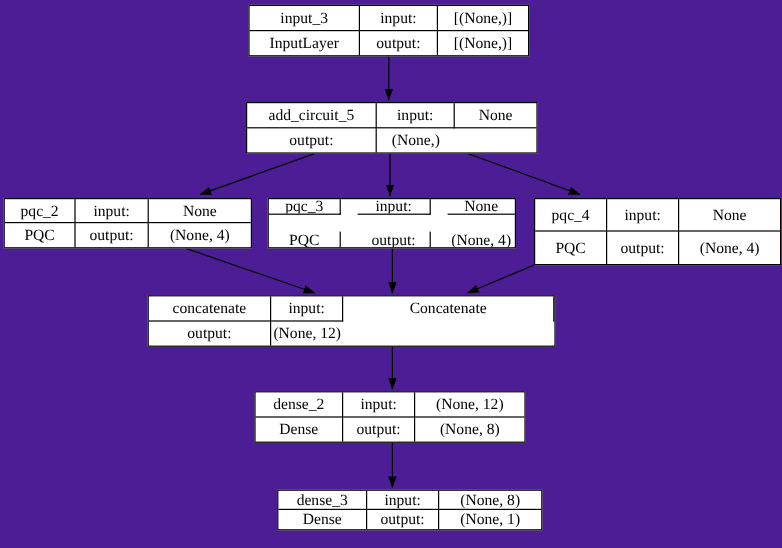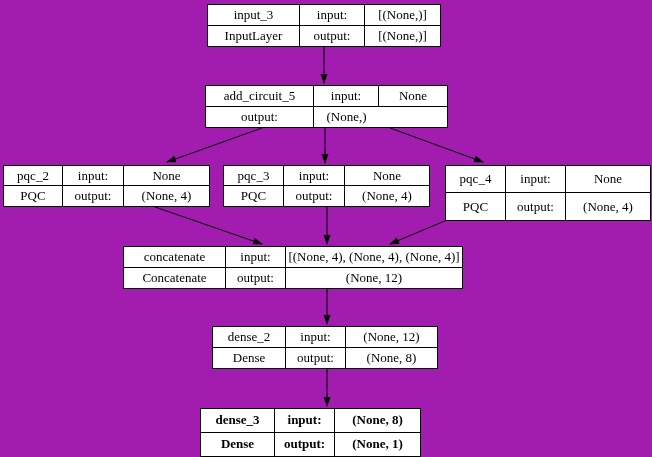--- a/index.html
+++ b/index.html
@@ -1,17 +1,17 @@
 <!DOCTYPE html>
 <html><head>
 <meta charset="utf-8">
 <style>
   html,body{margin:0;padding:0;background:#ffffff;}
   #canvas{
-    position:relative;width:652px;height:457px;background:#a21caf;
+    position:relative;width:652px;height:457px;background:#4c1d95;
     font-family:"Liberation Serif","DejaVu Serif",serif;
     font-size:13px;color:#000000;overflow:hidden;
   }
   .edges{position:absolute;left:0;top:0;width:652px;height:457px;}
   .edges line{stroke:#000000;stroke-width:1;}
   .node{
     position:absolute;border:1px solid #000000;background:#ffffff;
     box-sizing:border-box;
   }
   .grid{
@@ -74,21 +74,21 @@
       <div class="cell">pqc_2</div>
       <div class="cell">input:</div>
       <div class="cell lastcol">None</div>
       <div class="cell botrow">PQC</div>
       <div class="cell botrow">output:</div>
       <div class="cell botrow lastcol">(None, 4)</div>
     </div>
   </div>
 
   <div class="node" style="left:223px;top:165px;width:207px;height:42px;">
-    <div class="grid" style="grid-template-columns:60px 61px 1fr;">
+    <div class="grid" style="grid-template-columns:60px 61px 1fr;gap:14px;">
       <div class="cell">pqc_3</div>
       <div class="cell">input:</div>
       <div class="cell lastcol">None</div>
       <div class="cell botrow">PQC</div>
       <div class="cell botrow">output:</div>
       <div class="cell botrow lastcol">(None, 4)</div>
     </div>
   </div>
 
   <div class="node" style="left:445px;top:165px;width:206px;height:56px;">
@@ -99,39 +99,38 @@
       <div class="cell botrow">PQC</div>
       <div class="cell botrow">output:</div>
       <div class="cell botrow lastcol">(None, 4)</div>
     </div>
   </div>
 
   <div class="node" style="left:123px;top:246px;width:340px;height:43px;">
     <div class="grid" style="grid-template-columns:102px 60px 1fr;">
       <div class="cell">concatenate</div>
       <div class="cell">input:</div>
-      <div class="cell lastcol">[(None, 4), (None, 4), (None, 4)]</div>
       <div class="cell botrow">Concatenate</div>
       <div class="cell botrow">output:</div>
       <div class="cell botrow lastcol">(None, 12)</div>
     </div>
   </div>
 
   <div class="node" style="left:212px;top:326px;width:226px;height:43px;">
     <div class="grid" style="grid-template-columns:73px 60px 1fr;">
       <div class="cell">dense_2</div>
       <div class="cell">input:</div>
       <div class="cell lastcol">(None, 12)</div>
       <div class="cell botrow">Dense</div>
       <div class="cell botrow">output:</div>
       <div class="cell botrow lastcol">(None, 8)</div>
     </div>
   </div>
 
-  <div class="node" style="left:200px;top:408px;width:221px;height:49px;font-weight:bold;">
+  <div class="node" style="left:231px;top:408px;width:221px;height:34px;">
     <div class="grid" style="grid-template-columns:74px 60px 1fr;">
       <div class="cell">dense_3</div>
       <div class="cell">input:</div>
       <div class="cell lastcol">(None, 8)</div>
       <div class="cell botrow">Dense</div>
       <div class="cell botrow">output:</div>
       <div class="cell botrow lastcol">(None, 1)</div>
     </div>
   </div>
 

